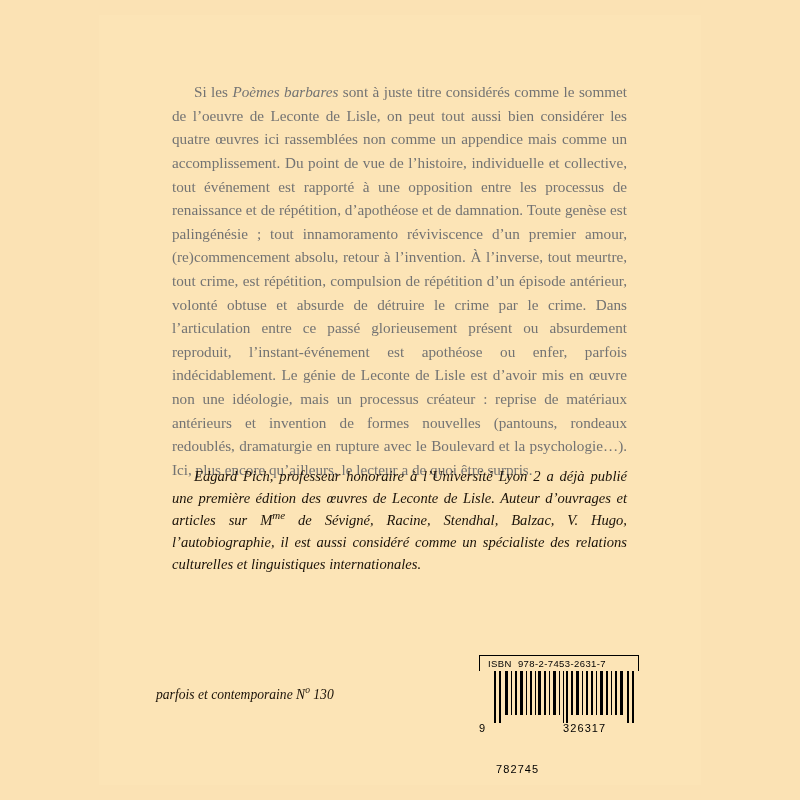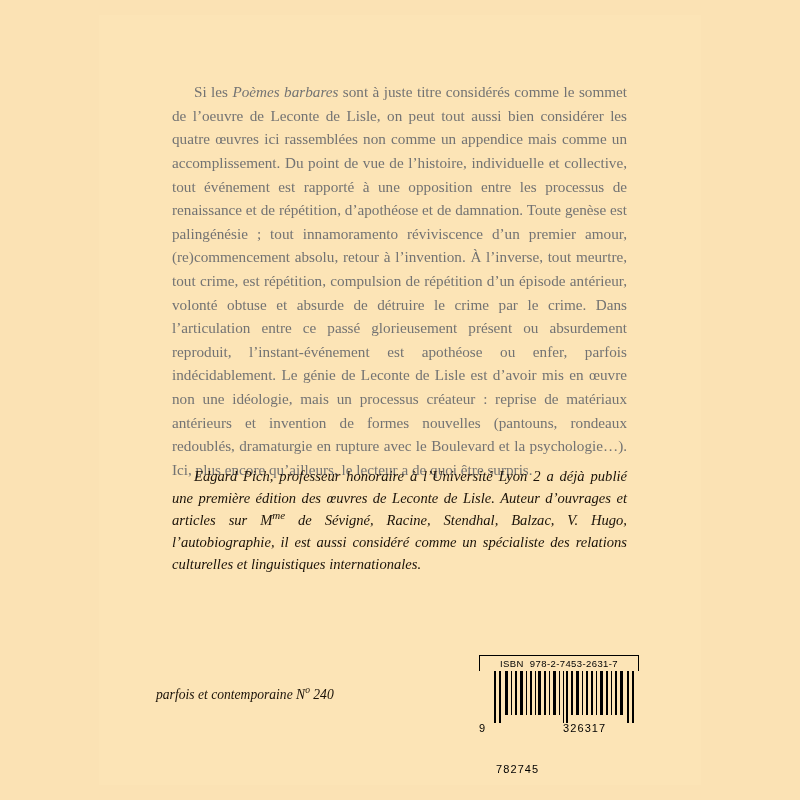--- a/index.html
+++ b/index.html
@@ -76,24 +76,23 @@
     position: absolute;
     left: 380px;
     top: 640px;
     width: 160px;
   }
   .isbn-line {
     font-family: "Liberation Sans", sans-serif;
     font-size: 9.5px;
     letter-spacing: 0.4px;
     color: #000;
-    text-align: center;
     border: 1px solid #000;
     border-bottom: none;
-    padding: 2px 0 2px 0;
+    padding: 2px 0 2px 8px;
     background: #fce4b6;
   }
   .bars {
     position: relative;
     height: 52px;
     background: #fce4b6;
     border-left: 1px solid #fce4b6;
   }
   .bars .bar {
     position: absolute;
@@ -131,21 +130,21 @@
 <body>
 
 <div id="page">
   <div class="cover">
 
     <p class="blurb"><span class="indent"></span><span>Si les </span><em>Poèmes barbares</em><span> sont à juste titre considérés comme le sommet de l’oeuvre de Leconte de Lisle, on peut tout aussi bien considérer les quatre œuvres ici rassemblées non comme un appendice mais comme un accomplissement. Du point de vue de l’histoire, individuelle et collective, tout événement est rapporté à une opposition entre les processus de renaissance et de répétition, d’apothéose et de damnation. Toute genèse est palingénésie ; tout innamoramento réviviscence d’un premier amour, (re)commencement absolu, retour à l’invention. À l’inverse, tout meurtre, tout crime, est répétition, compulsion de répétition d’un épisode antérieur, volonté obtuse et absurde de détruire le crime par le crime. Dans l’articulation entre ce passé glorieusement présent ou absurdement reproduit, l’instant-événement est apothéose ou enfer, parfois indécidablement. Le génie de Leconte de Lisle est d’avoir mis en œuvre non une idéologie, mais un processus créateur : reprise de matériaux antérieurs et invention de formes nouvelles (pantouns, rondeaux redoublés, dramaturgie en rupture avec le Boulevard et la psychologie…). Ici, plus encore qu’ailleurs, le lecteur a de quoi être surpris.</span></p>
 
     <p class="bio"><span class="indent"></span><span>Edgard Pich</span><span>, professeur honoraire à l’Université Lyon 2 a déjà publié une première édition des œuvres de Leconte de Lisle. Auteur d’ouvrages et articles sur M</span><sup>me</sup><span> de Sévigné, Racine, Stendhal, Balzac, V. Hugo, l’autobiographie, il est aussi considéré comme un spécialiste des relations culturelles et linguistiques internationales.</span></p>
 
     <div class="series">
-      <div><span>parfois et contemporaine N</span><sup>o</sup><span> 240</span></div>
+      <div><span>parfois et contemporaine N</span><sup>o</sup><span> 130</span></div>
     </div>
 
     <div class="barcode-block">
       <div class="isbn-line"><span>ISBN</span>&nbsp;&nbsp;<span>978-2-7453-2631-7</span></div>
       <div class="bars">
         <div class="bar" style="left:14px; width:2px;"></div>
         <div class="bar" style="left:19px; width:2px;"></div>
         <div class="bar short" style="left:25px; width:3px;"></div>
         <div class="bar short" style="left:31px; width:1px;"></div>
         <div class="bar short" style="left:35px; width:2px;"></div>

